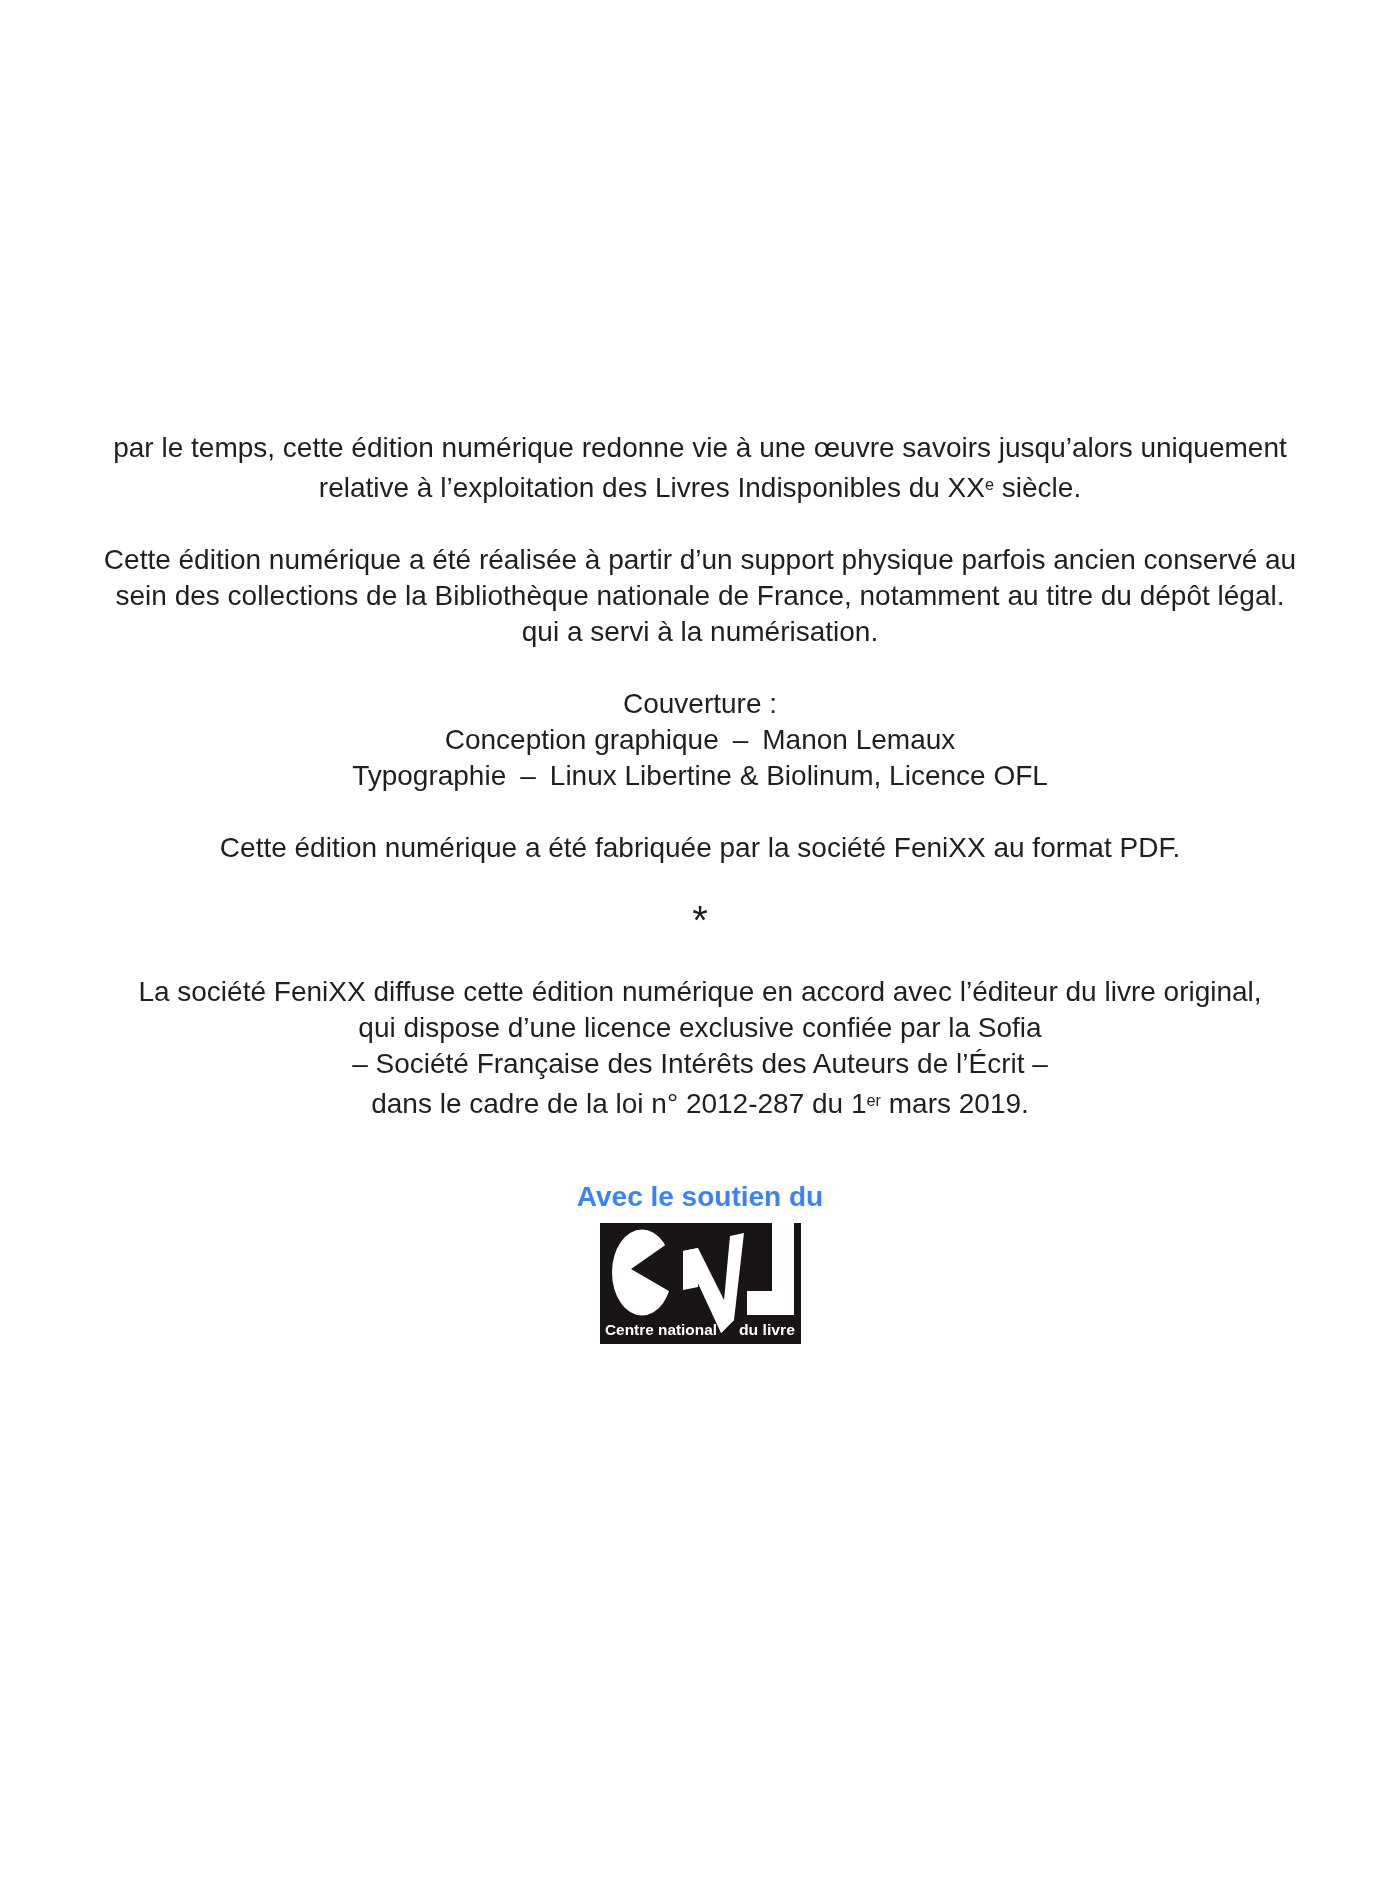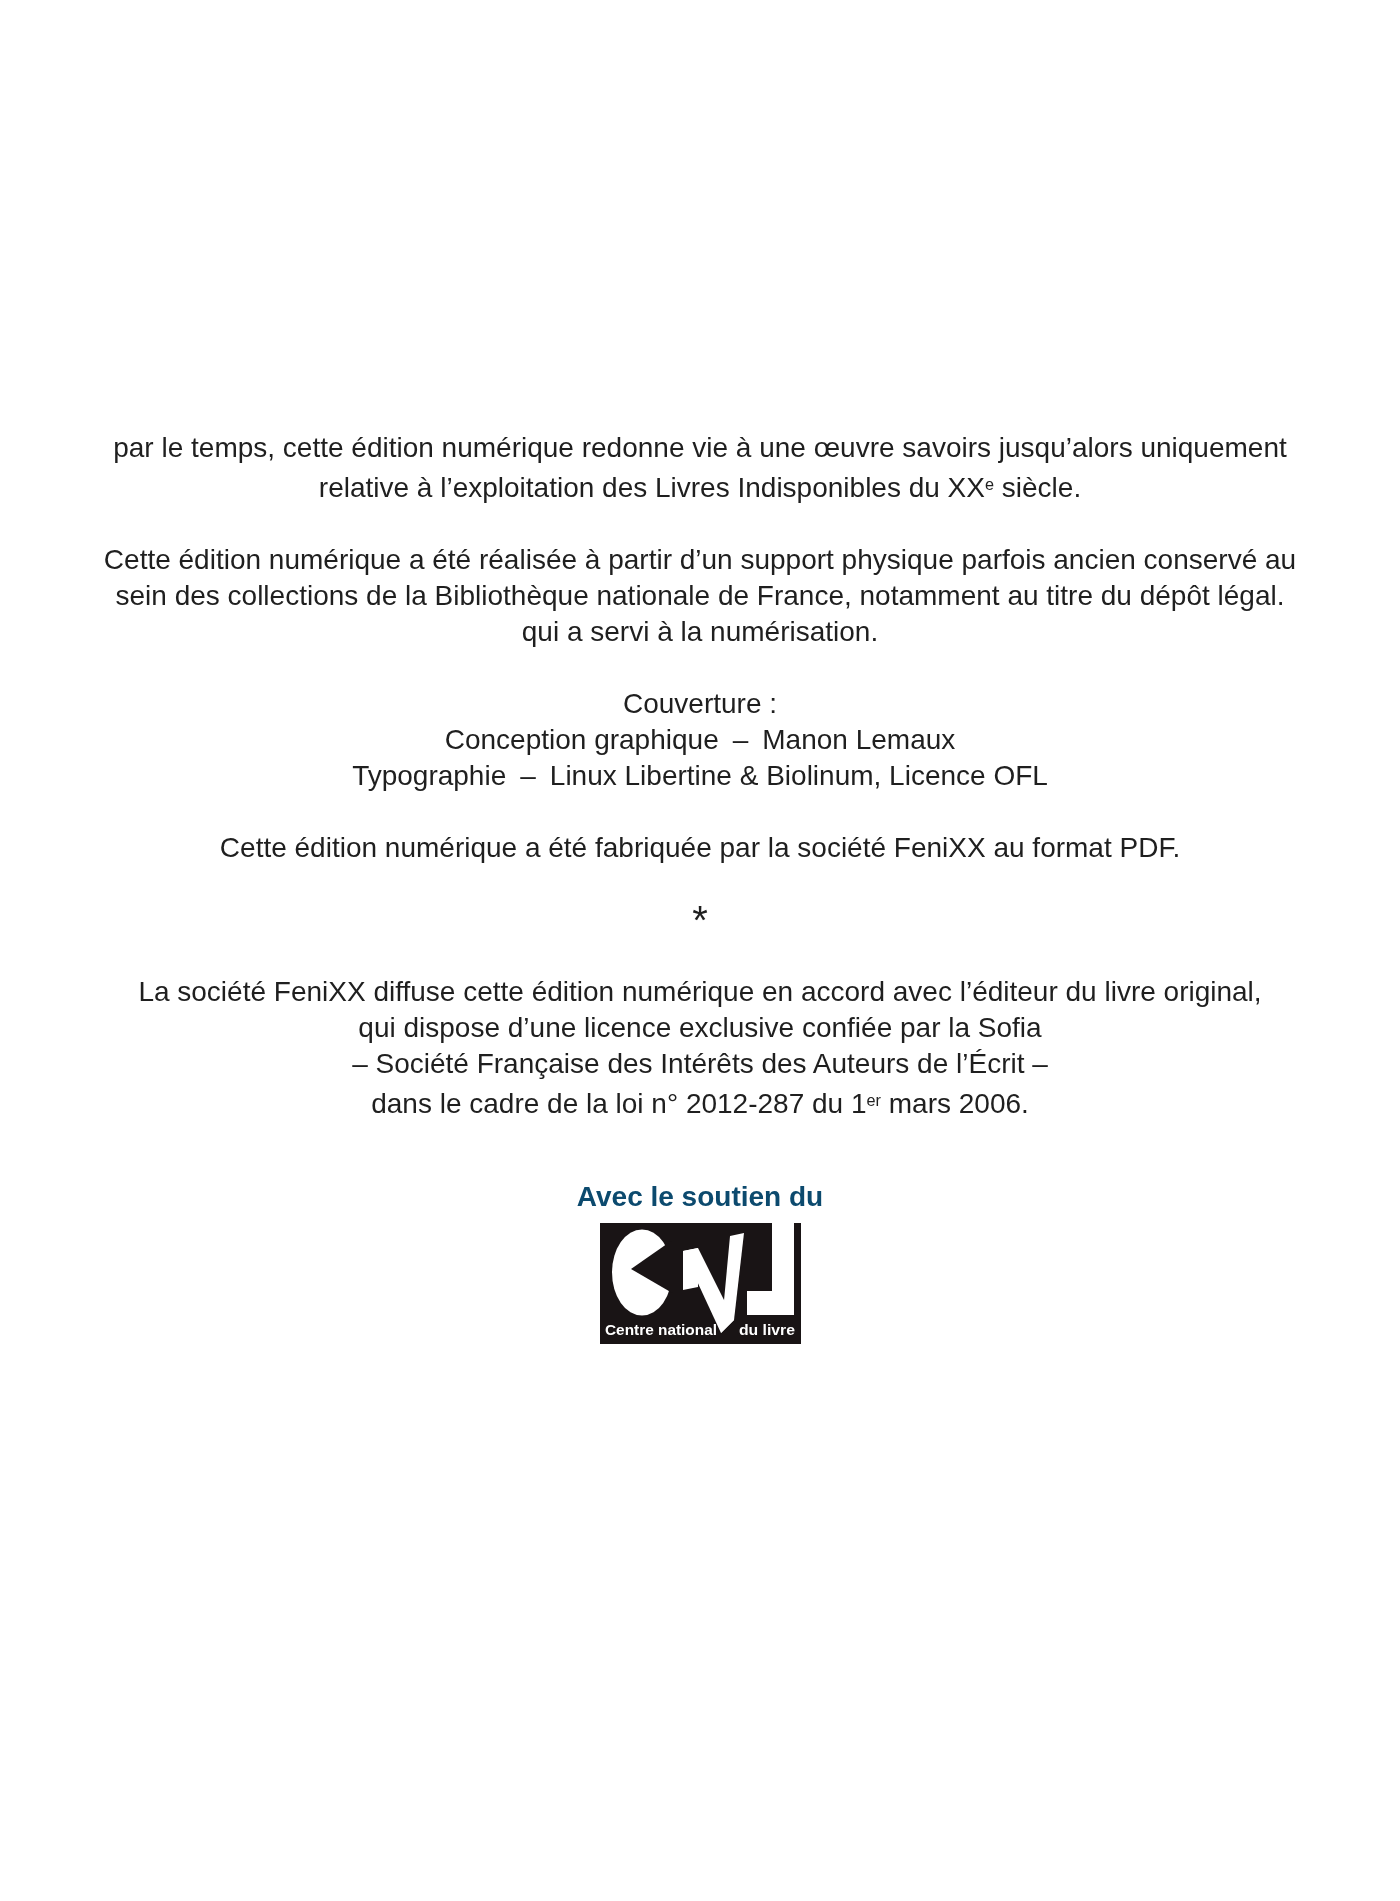--- a/index.html
+++ b/index.html
@@ -34,21 +34,21 @@
     margin-top: 36px;
     font-size: 40px;
     line-height: 36px;
     font-weight: 400;
   }
   .support-caption {
     margin-top: 58px;
     font-size: 28px;
     line-height: 34px;
     font-weight: 600;
-    color: #0c4a6e;
+    color: #3b82f6;
     letter-spacing: 0px;
   }
   .logo-wrap {
     margin-top: 9px;
   }
   .cnl-caption {
     font-family: "Liberation Sans", sans-serif;
     font-weight: bold;
     font-size: 14px;
     fill: #ffffff;
@@ -79,21 +79,21 @@
   <div class="para mt">
       <div class="line"><span>Cette édition numérique a été fabriquée par la société FeniXX au format PDF.</span></div>
     </div>
 
   <div class="separator">*</div>
 
   <div class="para mt">
       <div class="line"><span>La société FeniXX diffuse cette édition numérique en accord avec l’éditeur du livre original,</span></div>
       <div class="line"><span>qui dispose d’une licence exclusive confiée par la Sofia</span></div>
       <div class="line"><span>– Société Française des Intérêts des Auteurs de l’Écrit –</span></div>
-      <div class="line"><span>dans le cadre de la loi n° 2012-287 du 1</span><span class="sup">er</span><span> mars 2006.</span></div>
+      <div class="line"><span>dans le cadre de la loi n° 2012-287 du 1</span><span class="sup">er</span><span> mars 2019.</span></div>
     </div>
 
   <div class="support-caption">Avec le soutien du</div>
 
   <div class="logo-wrap">
     <svg width="201" height="121" viewBox="0 0 201 121" role="img" aria-label="CNL">
       <rect x="0" y="0" width="201" height="121" fill="#191415"></rect>
 
       <ellipse cx="42" cy="49.5" rx="30" ry="43" fill="#ffffff"></ellipse>
       <polygon points="74,16 31,46 74,71" fill="#191415"></polygon>

